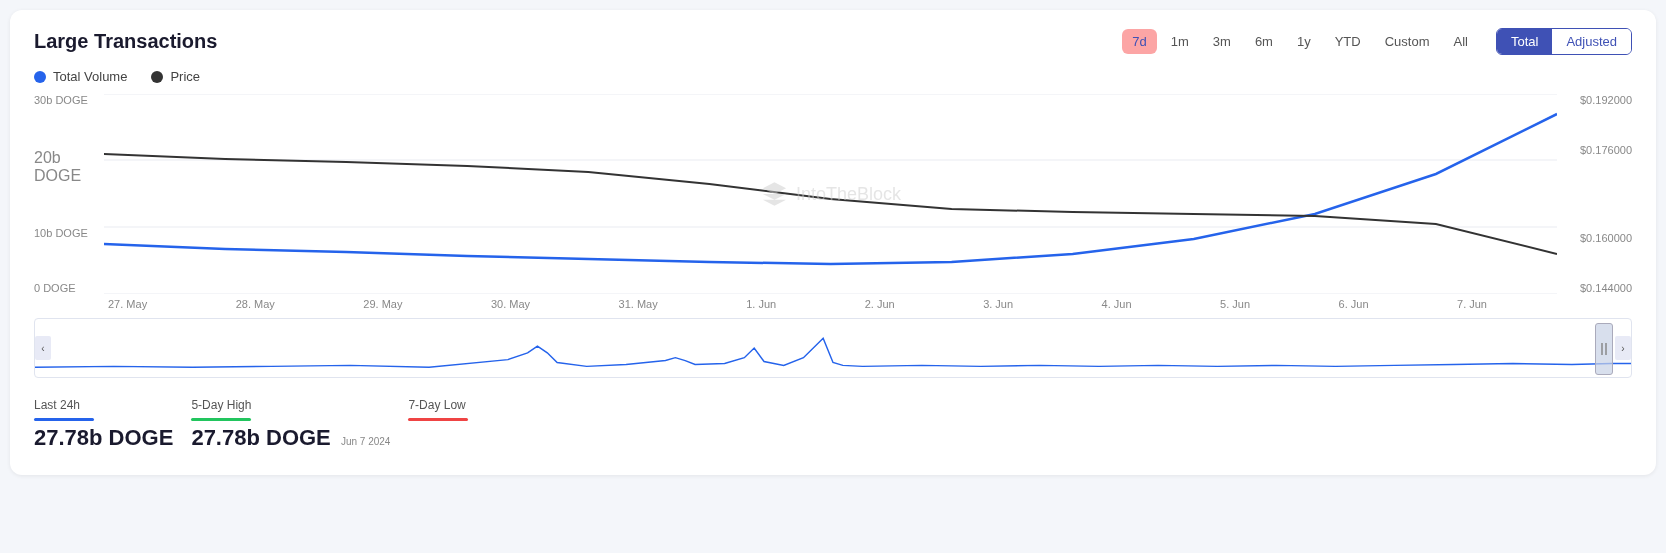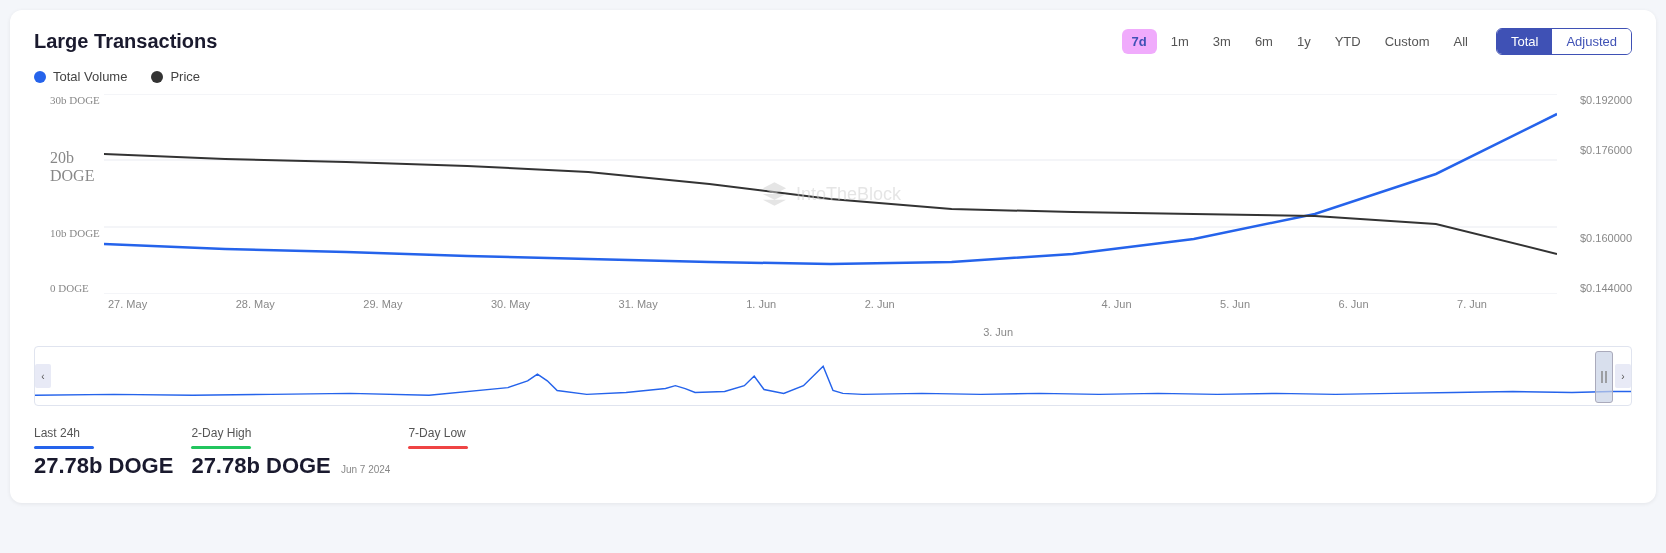--- a/index.html
+++ b/index.html
@@ -41,23 +41,23 @@
     .time-btn {
       background: none;
       border: none;
       padding: 5px 10px;
       font-size: 13px;
       color: #555;
       cursor: pointer;
       border-radius: 6px;
     }
     .time-btn.active {
-      background: #f0abfc;
+      background: #fca5a5;
       color: #3f51b5;
-      font-weight: 700;
+      font-weight: 400;
     }
     .toggle-group {
       display: flex;
       border: 1.5px solid #3f51b5;
       border-radius: 6px;
       overflow: hidden;
     }
     .toggle-btn {
       padding: 5px 14px;
       font-size: 13px;
@@ -93,30 +93,29 @@
       width: 100%;
       height: 200px;
       margin-bottom: 0;
     }
     .chart-svg {
       width: 100%;
       height: 100%;
     }
     .y-labels-left {
       position: absolute;
-      left: 16px;
+      left: 0;
       top: 0;
       height: 100%;
       display: flex;
       flex-direction: column;
       justify-content: space-between;
       font-size: 11px;
       color: #888;
       pointer-events: none;
-      font-family: Liberation Serif, serif;
     }
     .x-labels {
       display: flex;
       justify-content: space-between;
       font-size: 11px;
       color: #888;
       margin-top: 4px;
       padding: 0 2px;
     }
     .watermark {
@@ -347,21 +346,21 @@
   </div>
 
   <div class="x-labels" style="padding: 0 145px 0 74px;">
     <span style="font-size:11px;color:#888;">27. May</span>
     <span style="font-size:11px;color:#888;">28. May</span>
     <span style="font-size:11px;color:#888;">29. May</span>
     <span style="font-size:11px;color:#888;">30. May</span>
     <span style="font-size:11px;color:#888;">31. May</span>
     <span style="font-size:11px;color:#888;">1. Jun</span>
     <span style="font-size:11px;color:#888;">2. Jun</span>
-    <span style="font-size:11px;color:#888;margin-top:28px;">3. Jun</span>
+    <span style="font-size:11px;color:#888;">3. Jun</span>
     <span style="font-size:11px;color:#888;">4. Jun</span>
     <span style="font-size:11px;color:#888;">5. Jun</span>
     <span style="font-size:11px;color:#888;">6. Jun</span>
     <span style="font-size:11px;color:#888;">7. Jun</span>
   </div>
 
   <div style="position:relative; margin-top:8px;">
     <div class="mini-chart-section">
       <div class="mini-scroll-left">‹</div>
       <svg class="mini-chart-svg" viewBox="0 0 1620 60" preserveAspectRatio="none">
@@ -388,21 +387,21 @@
   <div class="stats-row">
     <div class="stat-item">
       <div class="stat-label">
         <span>Last 24h</span>
       </div>
       <div class="stat-line" style="background:#2563eb;"></div>
       <div class="stat-value">27.78b DOGE</div>
     </div>
     <div class="stat-item">
       <div class="stat-label">
-        <span>2-Day High</span>
+        <span>5-Day High</span>
       </div>
       <div class="stat-line" style="background:#22c55e;"></div>
       <div class="stat-value">
         <span>27.78b DOGE</span>
         <span class="stat-date">Jun 7 2024</span>
       </div>
     </div>
     <div class="stat-item">
       <div class="stat-label">
         <span>7-Day Low</span>

